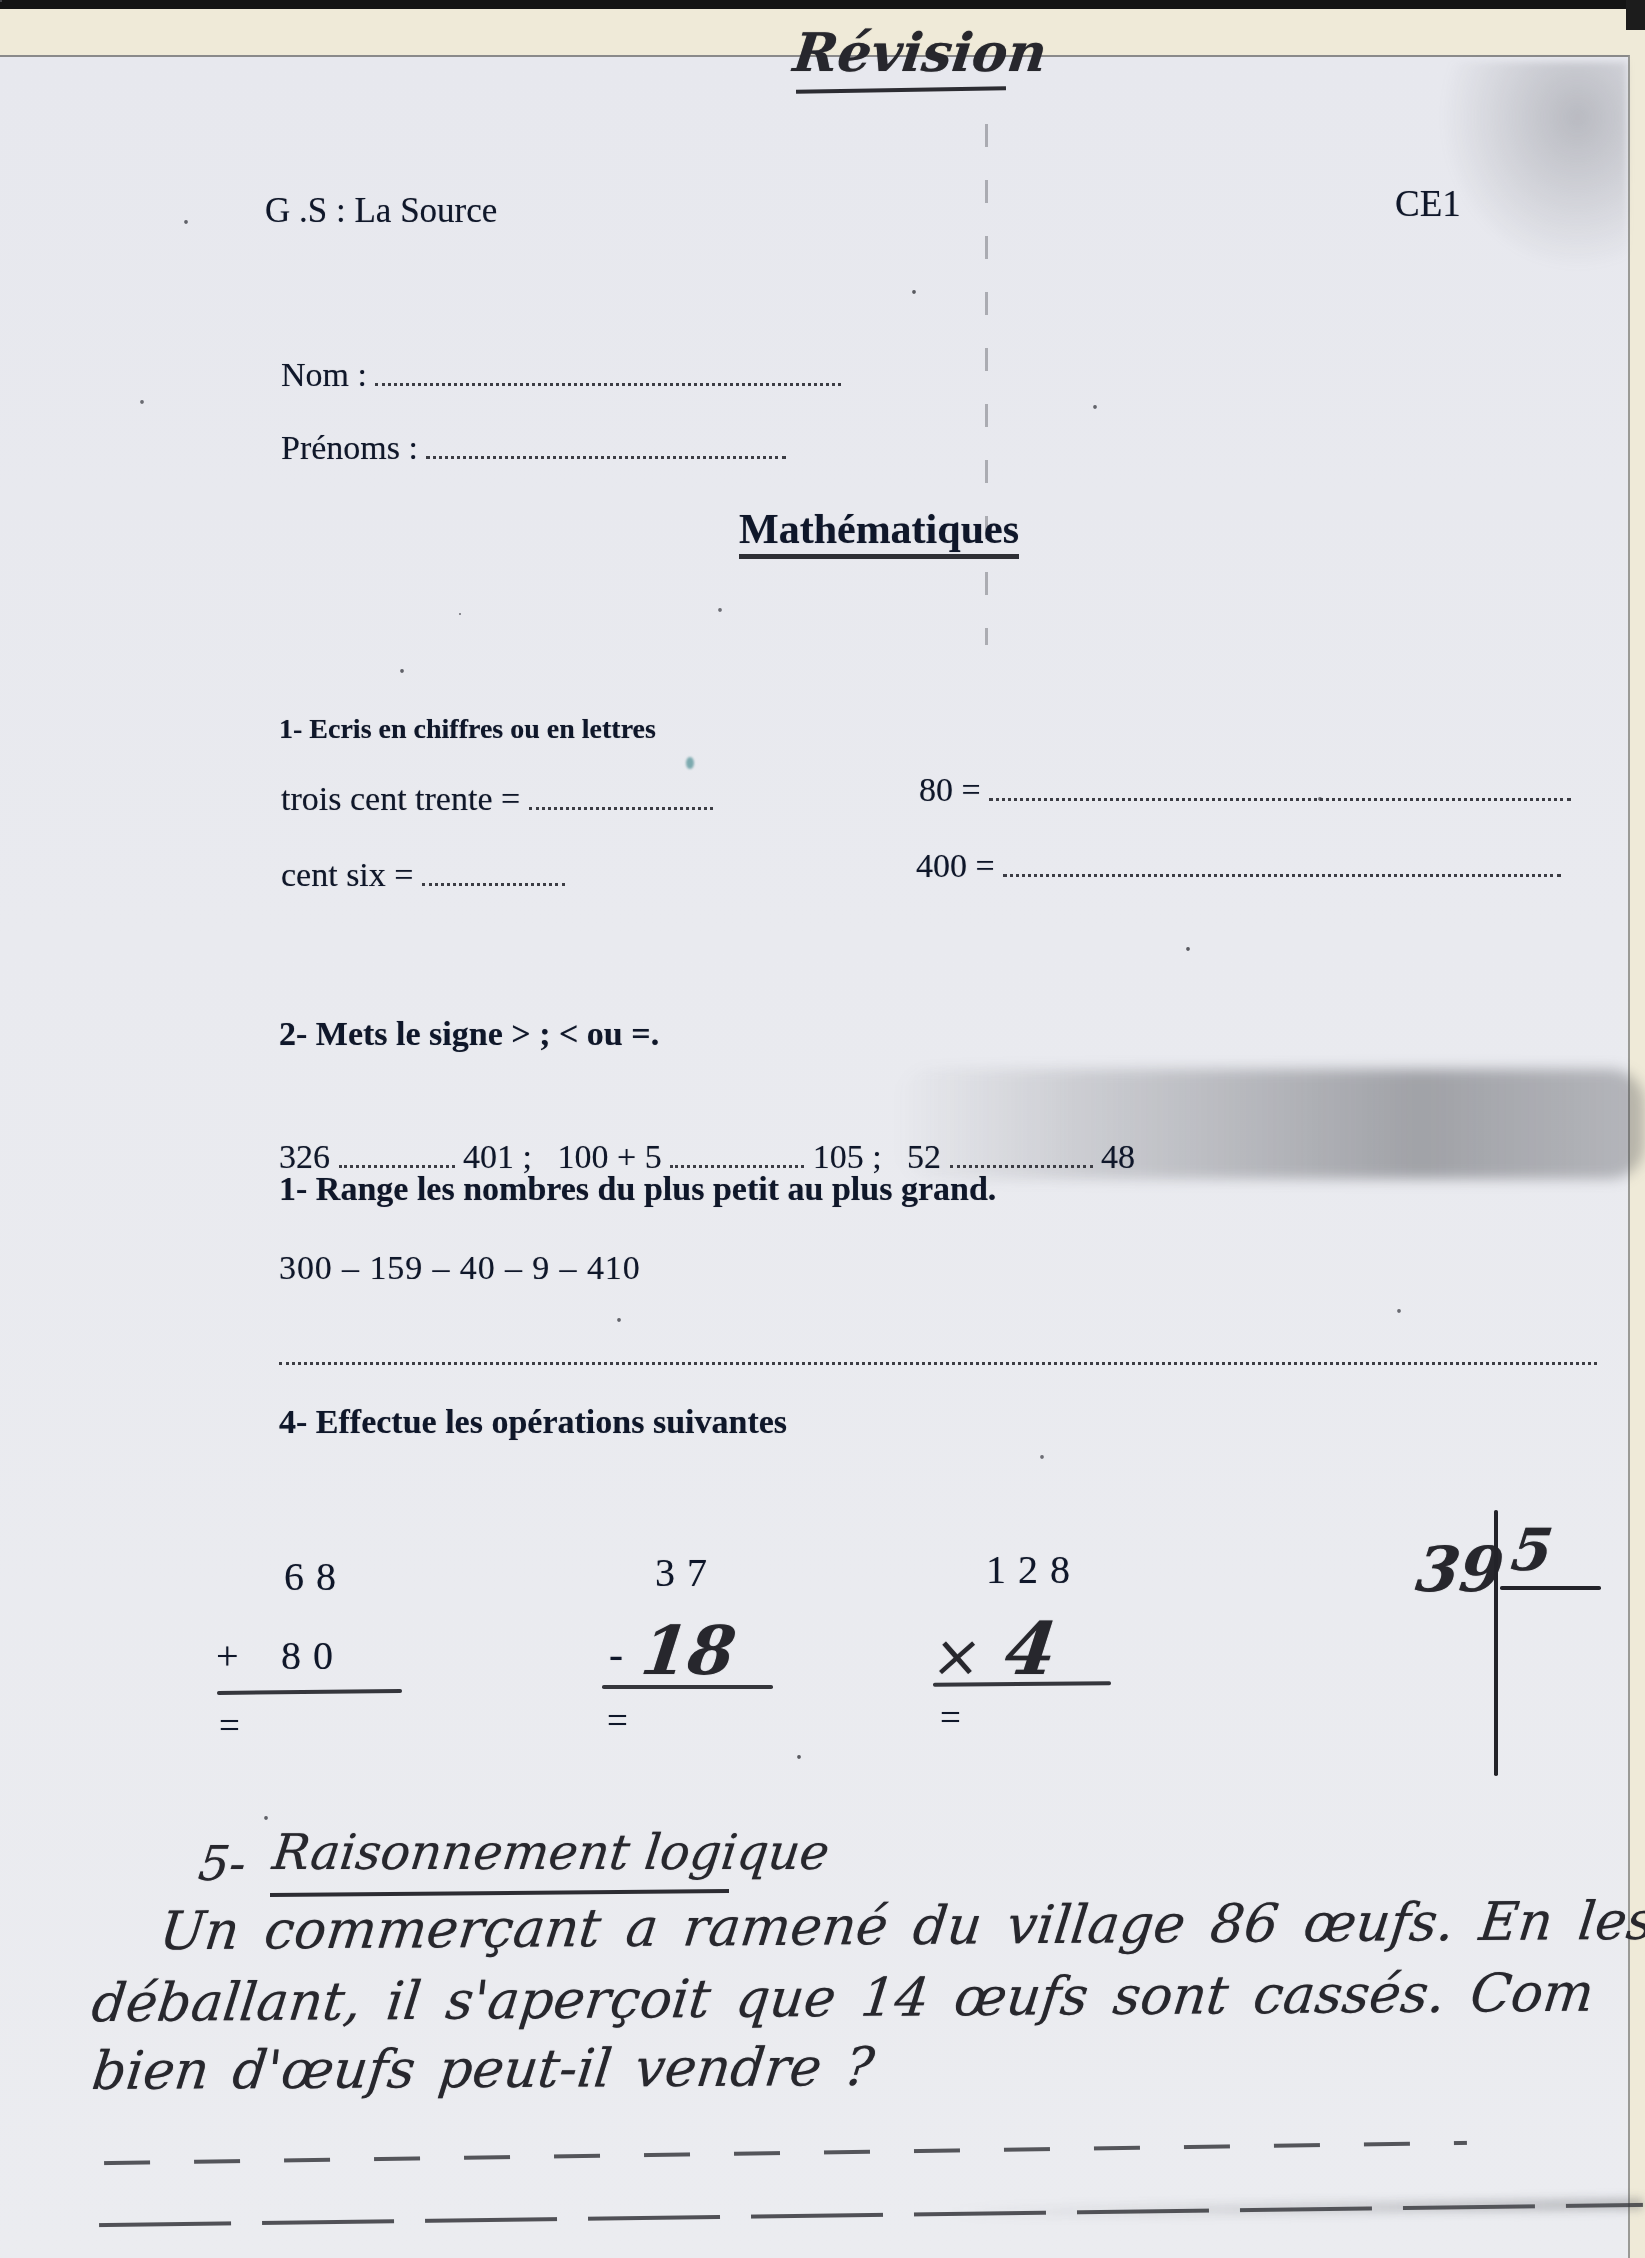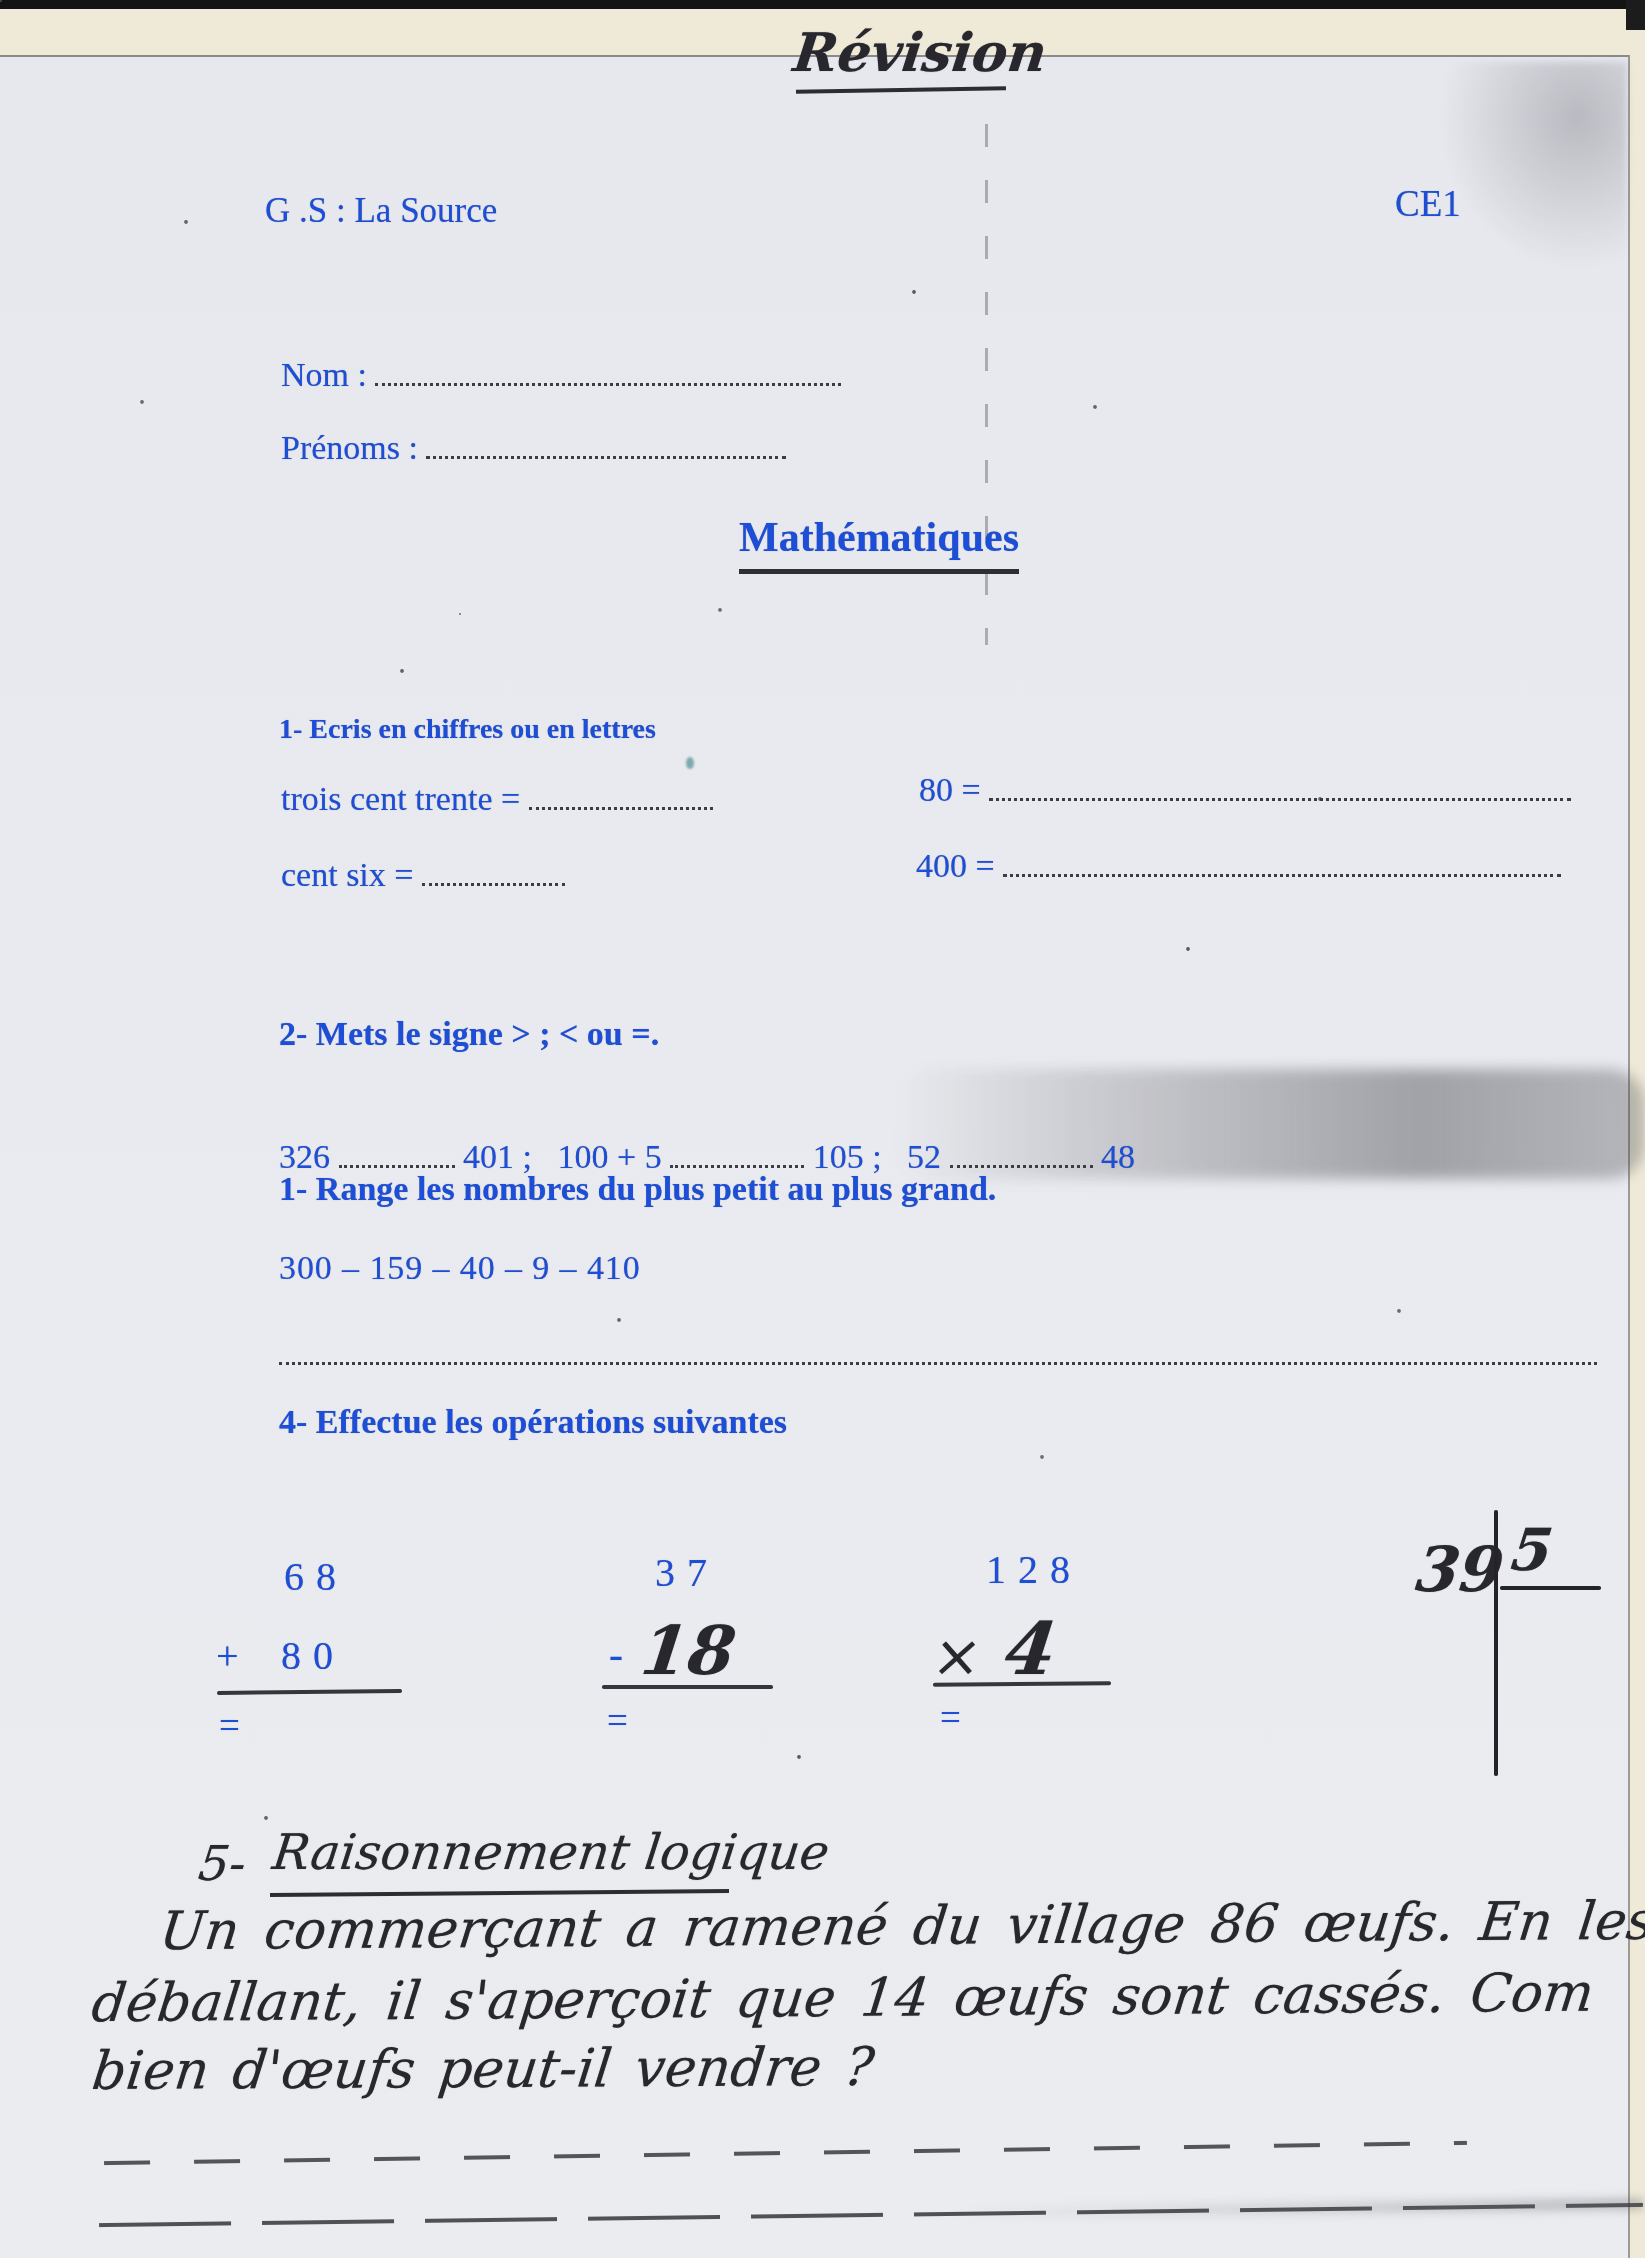--- a/index.html
+++ b/index.html
@@ -28,21 +28,21 @@
   .speckles{position:absolute;left:0;top:0;width:1.8px;height:1.8px;background:#55565c;border-radius:50%;
     box-shadow:185px 221px 0 0.9px #606168,141px 401px 0 0.9px #6a6b72,913px 291px 0 0.9px #595a60,
     1094px 406px 0 0.9px #63646b,719px 609px 0 0.9px #6d6e75,401px 670px 0 0.9px #606168,
     1319px 798px 0 0.9px #6a6b72,1187px 948px 0 0.9px #595a60,618px 1319px 0 0.9px #63646b,
     1041px 1456px 0 0.9px #6d6e75,265px 1817px 0 0.9px #606168,1398px 1310px 0 0.9px #6a6b72,
     798px 1756px 0 0.9px #595a60,1504px 1923px 0 0.9px #63646b,459px 613px 0 0 #6d6e75;}
   .teal-speck{position:absolute;left:686px;top:757px;width:8px;height:12.4px;background:#4f8f94;
     border-radius:50%;opacity:.7;filter:blur(0.9px);}
 
   
-  .printed{position:absolute;color:#1d4ed8;text-shadow:0 0 0.9px rgba(40,41,48,.45);white-space:nowrap;}
+  .printed{position:absolute;color:#0f172a;text-shadow:0 0 0.9px rgba(40,41,48,.45);white-space:nowrap;}
   .b{font-weight:bold;}
   .dots{display:inline-block;border-bottom:3.5px dotted #3c3d44;height:.78em;vertical-align:baseline;}
   .dotline{position:absolute;border-top:3.5px dotted #3c3d44;height:0;}
 
   
   .hw{position:absolute;font-family:"DejaVu Serif",serif;font-style:italic;color:#27272d;
     white-space:nowrap;transform:skewX(-7deg);text-shadow:0 0 0.9px rgba(30,30,36,.5);}
   .hw-ul{position:absolute;background:#2c2c32;height:3.5px;}
 
   .op-line{position:absolute;background:#35363c;height:3.5px;border-radius:1.8px;}
@@ -78,21 +78,21 @@
 
 <div class="printed" style="left:281px;top:356px;font-size:34px;">
   <span>Nom :</span>
   <span class="dots" style="width:466px;"></span>
 </div>
 <div class="printed" style="left:281px;top:429px;font-size:34px;">
   <span>Prénoms :</span>
   <span class="dots" style="width:360px;"></span>
 </div>
 
-<div class="printed b" style="left:739px;top:505px;font-size:42px;border-bottom:5.3px solid #2e2f35;padding-bottom:8px;margin-top:8px;">Mathématiques</div>
+<div class="printed b" style="left:739px;top:505px;font-size:42px;border-bottom:5.3px solid #2e2f35;padding-bottom:1px;">Mathématiques</div>
 
 <div class="printed b" style="left:279px;top:713px;font-size:28px;">1- Ecris en chiffres ou en lettres</div>
 <div class="printed" style="left:281px;top:780px;font-size:34px;">
   <span>trois cent trente =</span>
   <span class="dots" style="width:184px;"></span>
 </div>
 <div class="printed" style="left:919px;top:771px;font-size:34px;">
   <span>80 =</span>
   <span class="dots" style="width:582px;"></span>
 </div>

